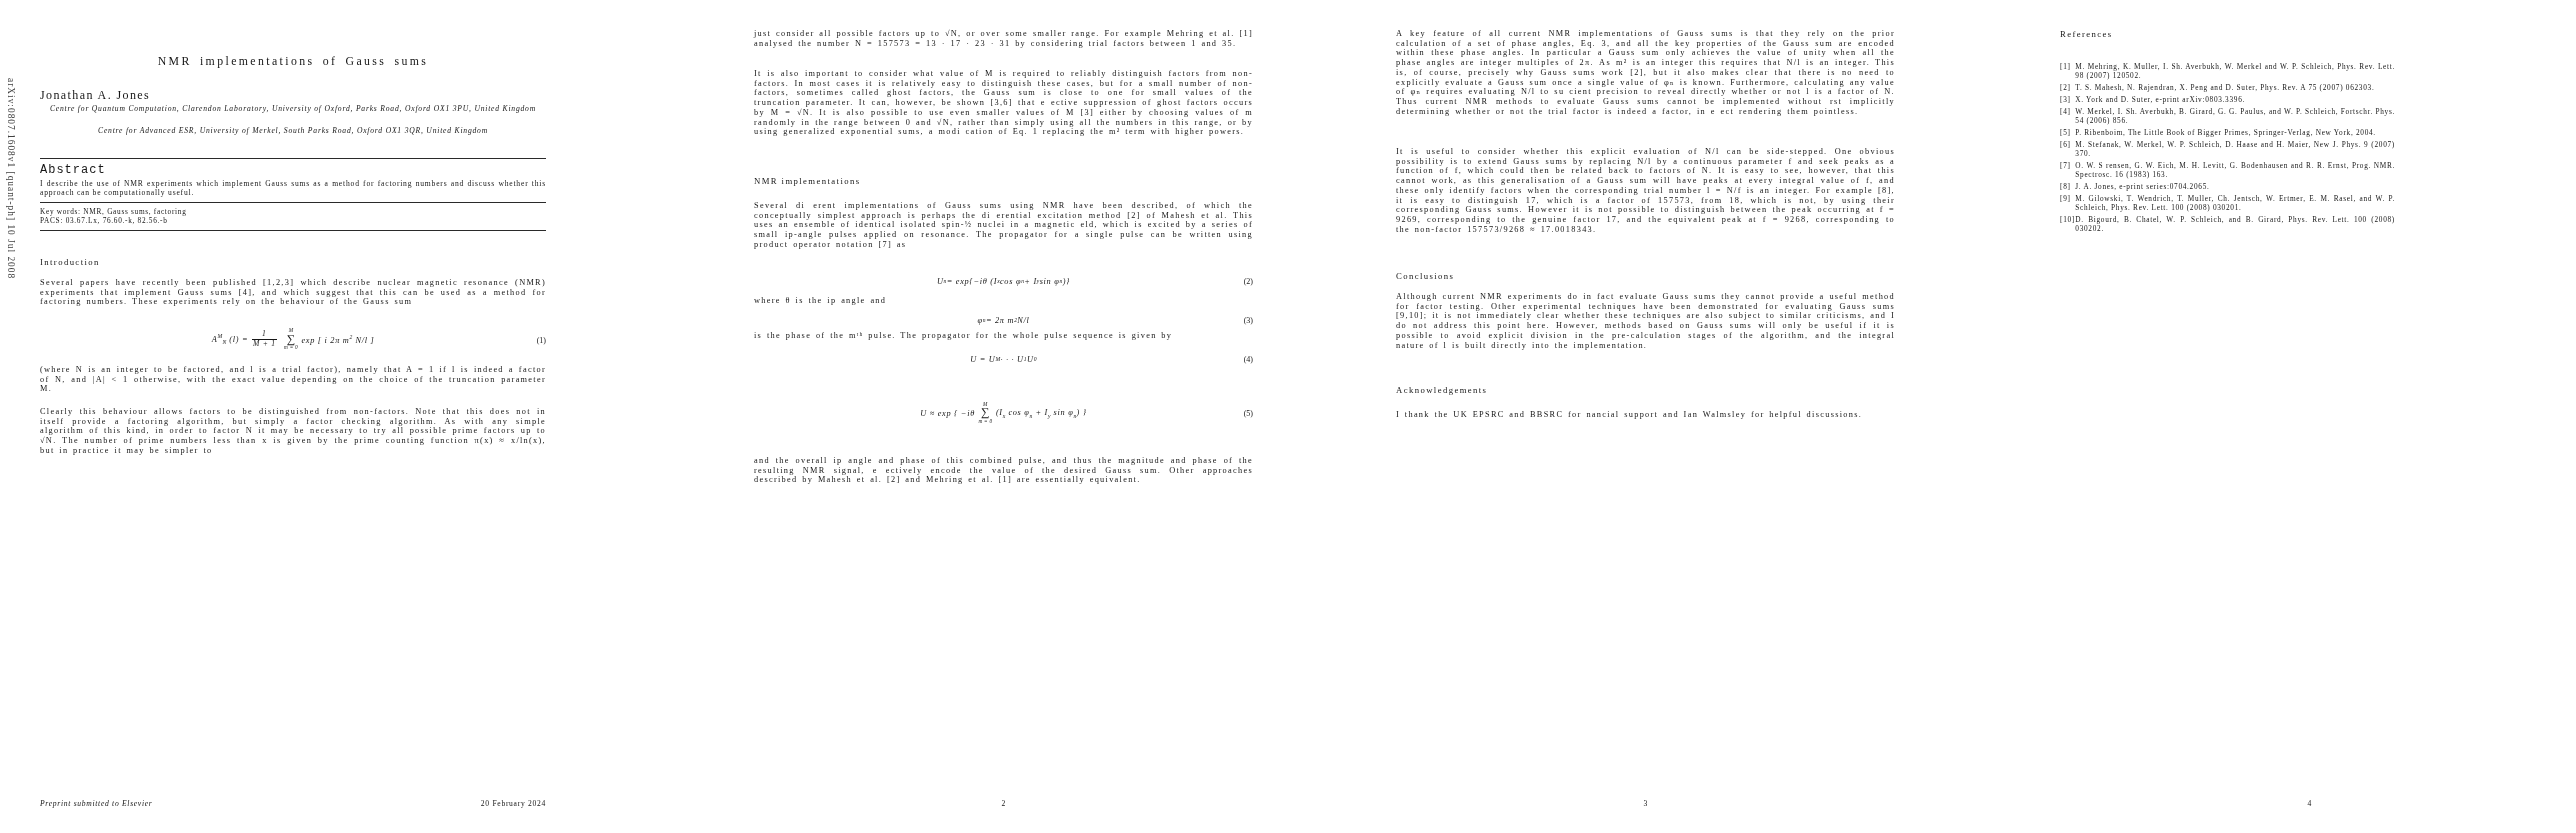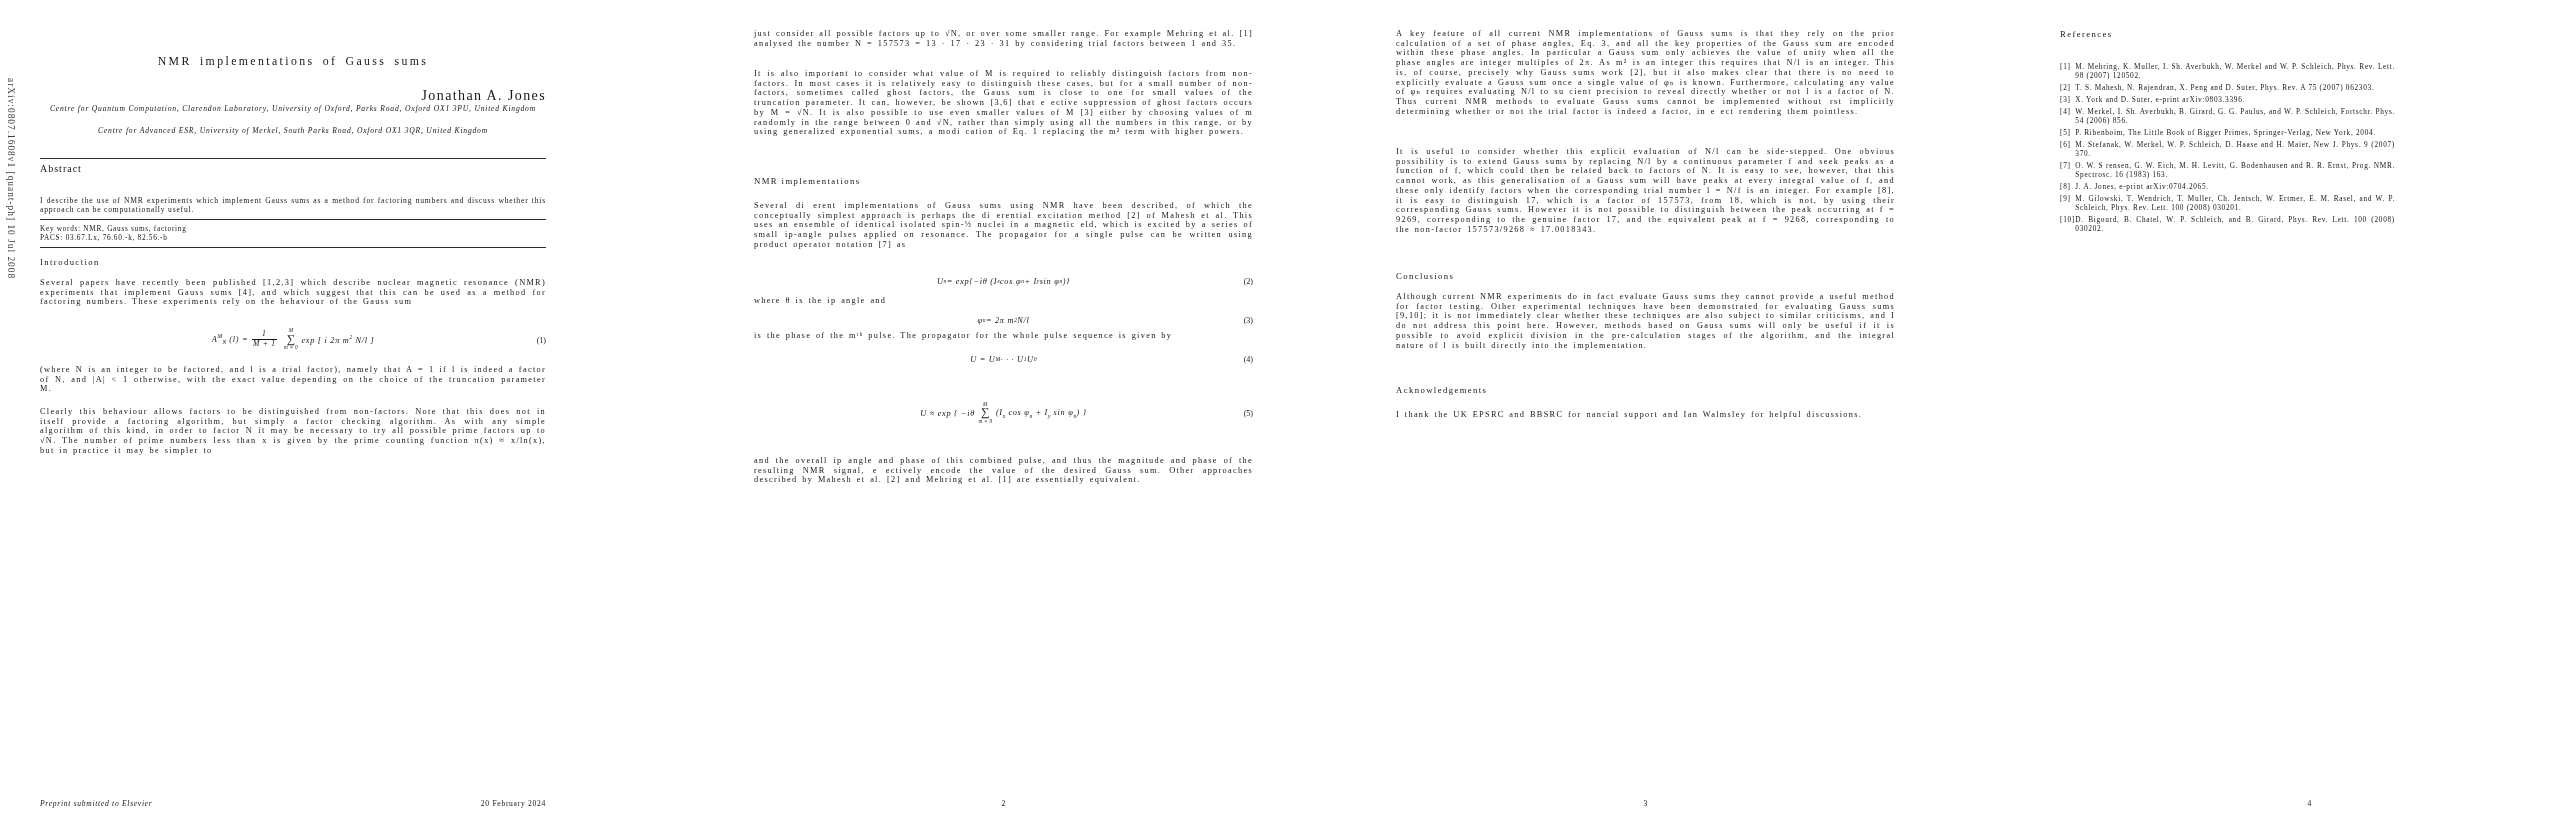--- a/index.html
+++ b/index.html
@@ -22,28 +22,28 @@
   
   .arxiv-stamp{
     position:absolute;left:5.6px;top:78px;
     writing-mode:vertical-rl;
     font-size:9.4px;letter-spacing:1px;
     color:#404040;white-space:nowrap;
   }
 
   
   .title{text-align:center;font-size:11.8px;letter-spacing:2.4px;word-spacing:2.8px;}
-  .author{text-align:right;font-size:14px;letter-spacing:1.4px;}
+  .author{text-align:left;font-size:12px;letter-spacing:1.4px;}
   .affil{text-align:center;font-style:italic;font-size:7.6px;letter-spacing:0.8px;line-height:9.4px;}
 
   .abstract-box{
     border-top:0.7px solid #2a2a2a;border-bottom:0.7px solid #2a2a2a;
     padding:3.5px 0 4.9px 0;
   }
-  .abstract-heading{font-size:10px;letter-spacing:1px;margin:0 0 22px 0;}
+  .abstract-heading{font-size:12px;letter-spacing:1px;margin:0 0 2px 0;font-family:Liberation Mono, monospace;}
   .abstract-text{font-size:7.6px;letter-spacing:0.8px;line-height:9.4px;text-align:justify;}
   .abstract-divider{border:none;border-top:0.7px solid #2a2a2a;margin:4.9px 0 4.2px 0;}
   .meta-line{font-size:7.3px;letter-spacing:0.7px;line-height:9px;}
 
   
   .section-heading{font-size:8.7px;letter-spacing:1.4px;}
   .para{
     font-size:8.3px;letter-spacing:1.3px;word-spacing:1.4px;
     line-height:9.7px;text-align:justify;
   }
@@ -237,21 +237,21 @@
       <div class="ref">
         <span class="ref-label">[6]</span>
         <span class="ref-text">M. Stefanak, W. Merkel, W. P. Schleich, D. Haase and H. Maier, New J. Phys. 9 (2007) 370.</span>
       </div>
       <div class="ref">
         <span class="ref-label">[7]</span>
         <span class="ref-text">O. W. S rensen, G. W. Eich, M. H. Levitt, G. Bodenhausen and R. R. Ernst, Prog. NMR. Spectrosc. 16 (1983) 163.</span>
       </div>
       <div class="ref">
         <span class="ref-label">[8]</span>
-        <span class="ref-text">J. A. Jones, e-print arXiv:0704.2065.</span>
+        <span class="ref-text">J. A. Jones, e-print series:0704.2065.</span>
       </div>
       <div class="ref">
         <span class="ref-label">[9]</span>
         <span class="ref-text">M. Gilowski, T. Wendrich, T. Muller, Ch. Jentsch, W. Ertmer, E. M. Rasel, and W. P. Schleich, Phys. Rev. Lett. 100 (2008) 030201.</span>
       </div>
       <div class="ref">
         <span class="ref-label">[10]</span>
         <span class="ref-text">D. Bigourd, B. Chatel, W. P. Schleich, and B. Girard, Phys. Rev. Lett. 100 (2008) 030202.</span>
       </div>
     </div>

